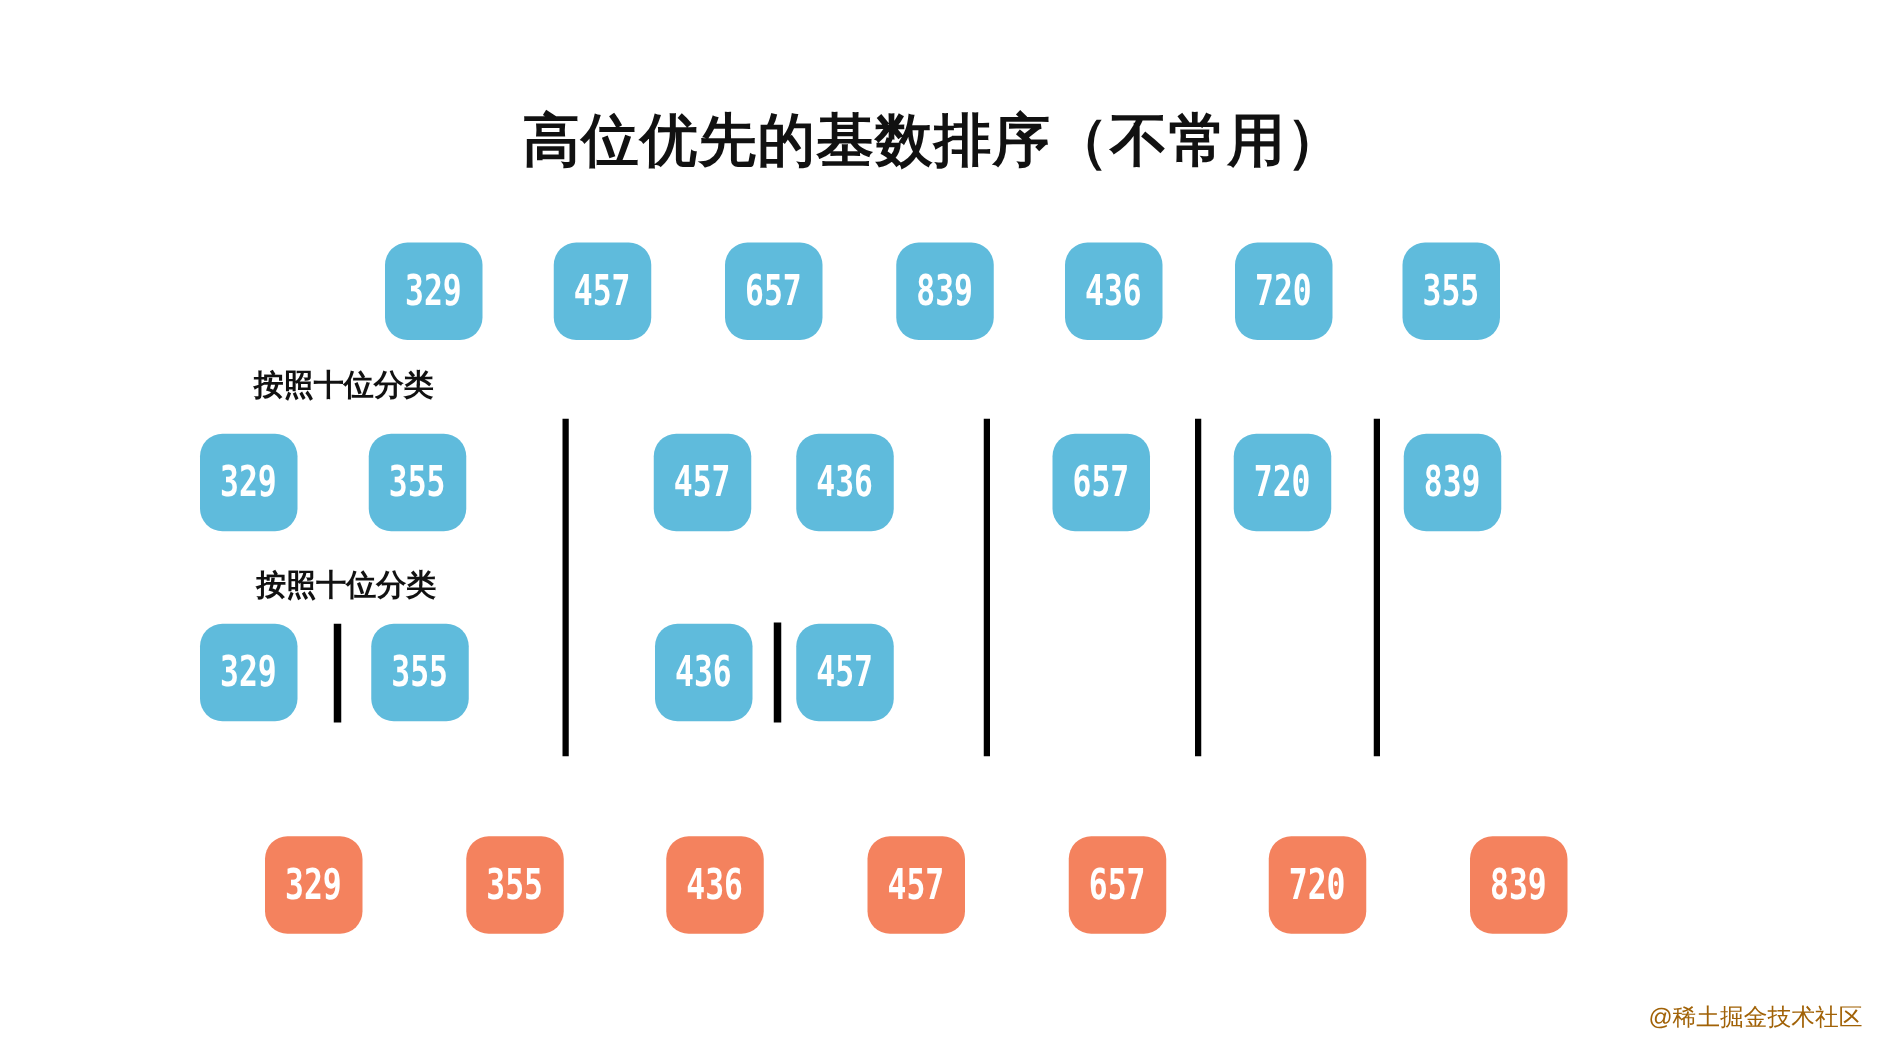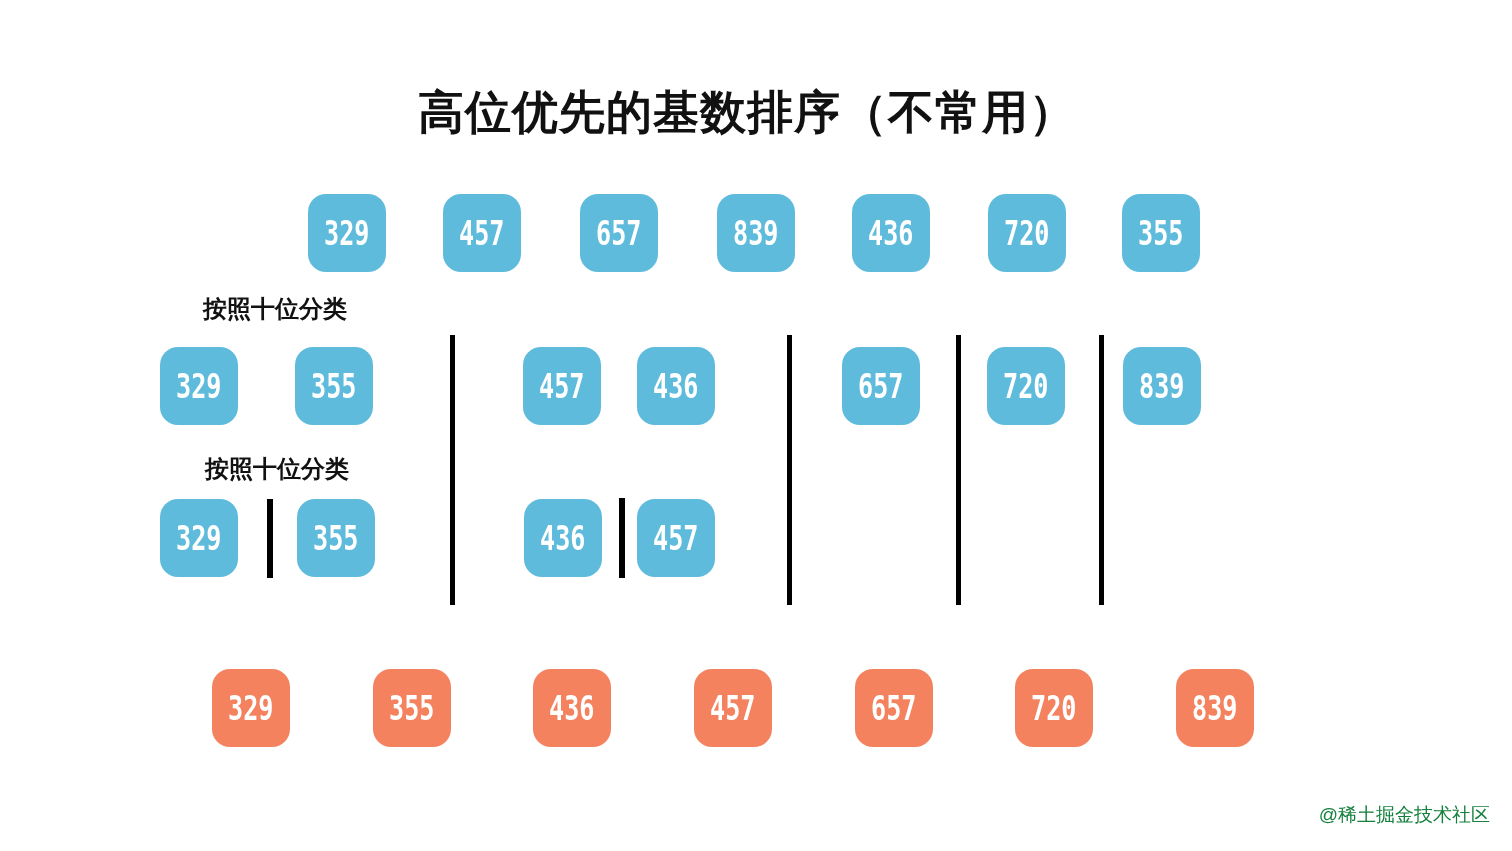--- a/index.html
+++ b/index.html
@@ -60,21 +60,21 @@
     position: absolute;
     background: #000000;
   }
   .divider.long  { width: 5px; }
   .divider.short { width: 6px; }
   .watermark {
     position: absolute;
     top: 805px;
     right: 22px;
     font-size: 19px;
-    color: #15803d;
+    color: #a16207;
     white-space: nowrap;
     line-height: 1.1;
   }
 </style>
 </head>
 <body>
 
 <div class="canvas">
   <h1 class="page-title">高位优先的基数排序（不常用）</h1>
 

